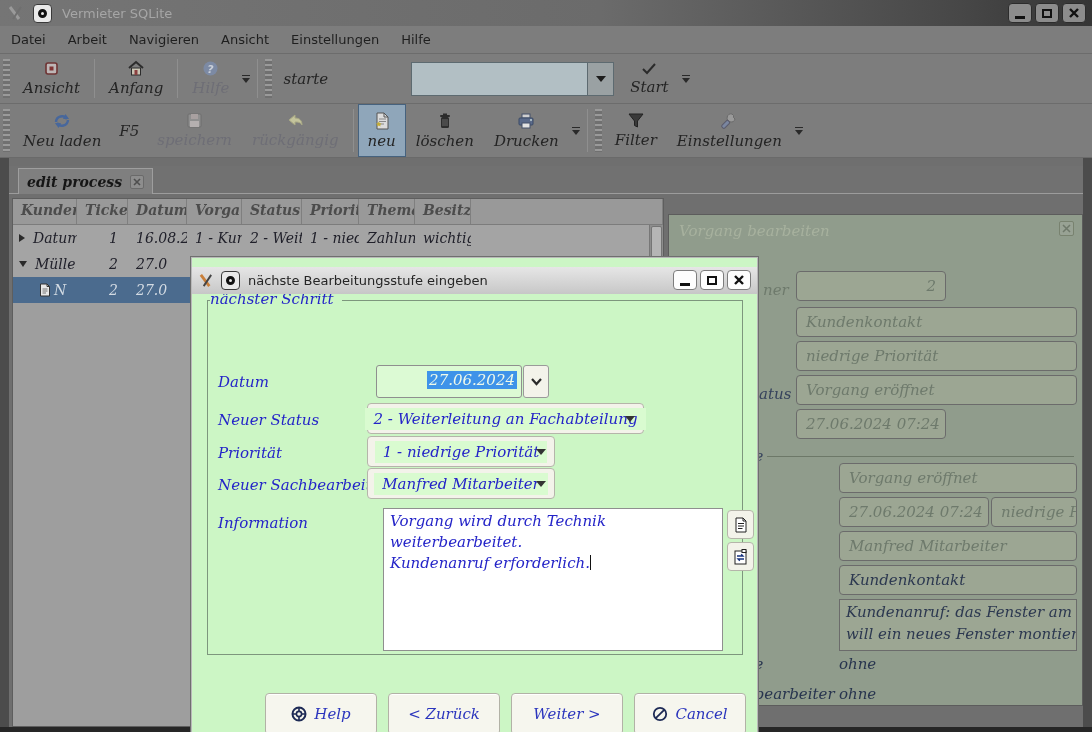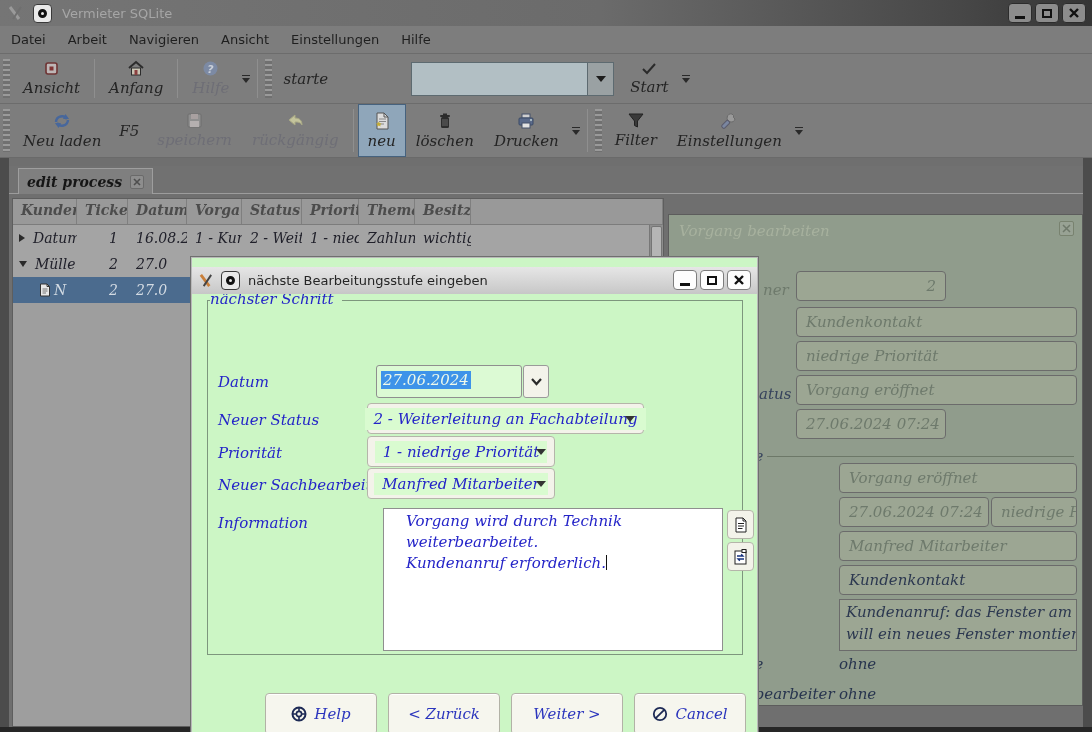--- a/index.html
+++ b/index.html
@@ -96,33 +96,33 @@
   .dlg { position:absolute; left:190px; top:247px; width:569px; height:480px; background:#ccf6c5;
     border:1px solid #6f6f6f; box-shadow:0 0 0 1px #b9b9b9 inset; z-index:10;margin-top:9px; }
   .dtitle { position:absolute; left:1px; top:1px; right:1px; height:27px;
     background:linear-gradient(to bottom,#e6e6e6,#c7c7c7); border-bottom:1px solid #9f9f9f;
     display:flex; align-items:center; font-family:"DejaVu Sans",sans-serif; }
   .dtitle .ttl { margin-left:8px; font-size:13px; color:#252525; }
   .dtitle .winbtns { top:3px; }
   .fieldset { position:absolute; left:16px; top:43px; width:536px; height:355px; border:1px solid #7d967d; }
   .lbl { font-style:italic; font-size:15px; color:#2424c8; }
   .dl { position:absolute; left:10px; }
-  .combo { position:absolute; display:flex; }
+  .combo { position:absolute; display:flex;text-align:right; }
   .combo .cfield { width:146px; height:33px; background:#dcfad4; border:1px solid #8f8f8f; border-radius:3px;
     padding:5px 4px; font-style:italic; font-size:15px; }
   .combo .cfield .selected { background:#3e93e9; color:#eef9ea; padding:0 2px; }
   .combo .cbtn { width:26px; height:33px; margin-left:1px; background:#f3f3ea; border:1px solid #9a9a9a;
     border-radius:3px; display:flex; align-items:center; justify-content:center; }
   .dd { position:absolute; height:31px; background:#f3f3ea; border:1px solid #b5b5aa; border-radius:4px;
     display:flex; align-items:center; justify-content:center; }
   .dd .val { background:#d9fbd0; padding:2px 8px; font-style:italic; font-size:15px; color:#2424c8; white-space:nowrap; }
   .dd .tri { position:absolute; right:8px; width:0; height:0; border-left:5px solid transparent;
     border-right:5px solid transparent; border-top:6px solid #333; }
   .ta { position:absolute; left:175px; top:207px; width:340px; height:143px; background:#fff; border:1px solid #8f8f8f;
-    font-style:italic; font-size:15px; color:#2424c8; padding:2px 22px; line-height:21px; }
+    font-style:italic; font-size:15px; color:#2424c8; padding:2px 6px; line-height:21px; }
   .caret { display:inline-block; width:1px; height:15px; background:#111; vertical-align:-2px; }
   .sidebtn { position:absolute; width:27px; height:29px; background:#f3f3ea; border:1px solid #b5b5aa;
     border-radius:4px; display:flex; align-items:center; justify-content:center; }
   .dbtn { position:absolute; top:436px; width:112px; height:42px; background:#f6f6ee; border:1px solid #b2b2a6;
     border-radius:4px; display:flex; align-items:center; justify-content:center; gap:7px;
     font-style:italic; font-size:15px; color:#2b35bd; box-shadow:0 1px 0 #ffffff inset; }
 </style>
 </head>
 <body>
 

